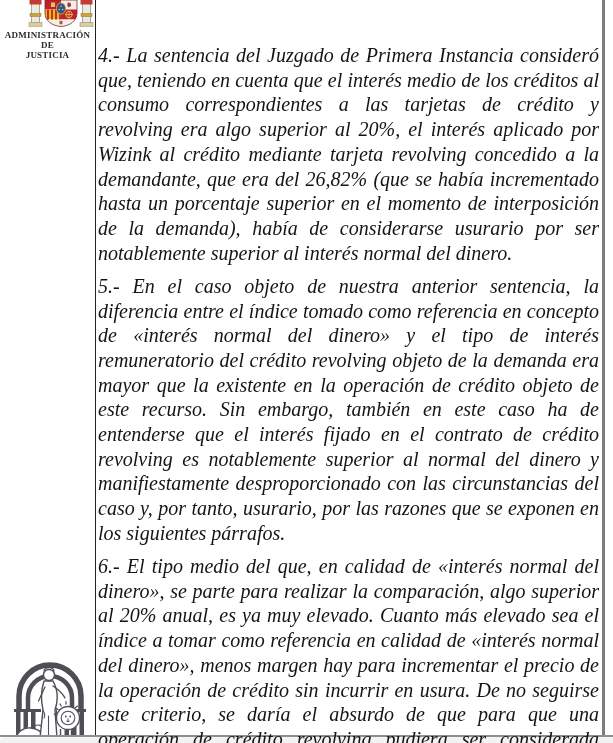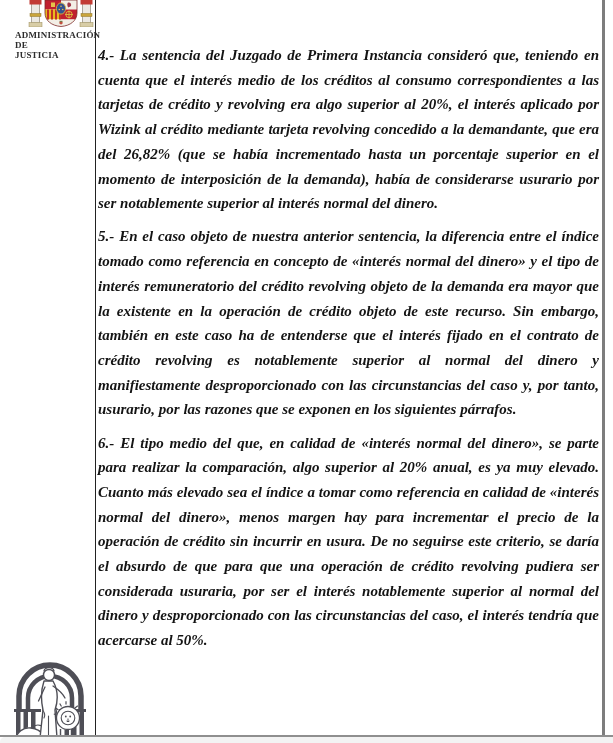--- a/index.html
+++ b/index.html
@@ -17,28 +17,27 @@
     width: 95px; height: 735px;
     background: #ffffff;
   }
   .coat-of-arms {
     position: absolute; left: 28px; top: 0;
     width: 66px; height: 27px;
   }
   .org-label {
     position: absolute; left: 0; top: 30px;
     width: 95px;
-    text-align: left;
+    text-align: center;
     font-weight: bold;
     font-size: 9px;
     line-height: 10px;
     letter-spacing: 0.2px;
     color: #2d2d2d;
     font-family: "Liberation Serif", serif;
-    padding-left: 15px;
   }
   .junta-logo {
     position: absolute; left: 11px; top: 654px;
     width: 78px; height: 81px;
     overflow: hidden;
   }
 
   
   .rule-left {
     position: absolute; left: 95px; top: 0;
@@ -64,25 +63,24 @@
 
   
   .main-text {
     position: absolute; left: 98px; top: 0;
     width: 501px;
     padding-top: 43px;
     color: #141414;
   }
   .para {
     font-style: italic;
-    font-size: 15px;
+    font-size: 20px;
     line-height: 24.7px;
     text-align: justify;
     margin: 0 0 8.5px 0;
-    font-weight: bold;
   }
 </style>
 </head>
 <body>
 
 <div class="margin-col">
 
   <svg class="coat-of-arms" viewBox="0 0 66 27" xmlns="http://www.w3.org/2000/svg">
     <defs>
       <clipPath id="shieldClip">

